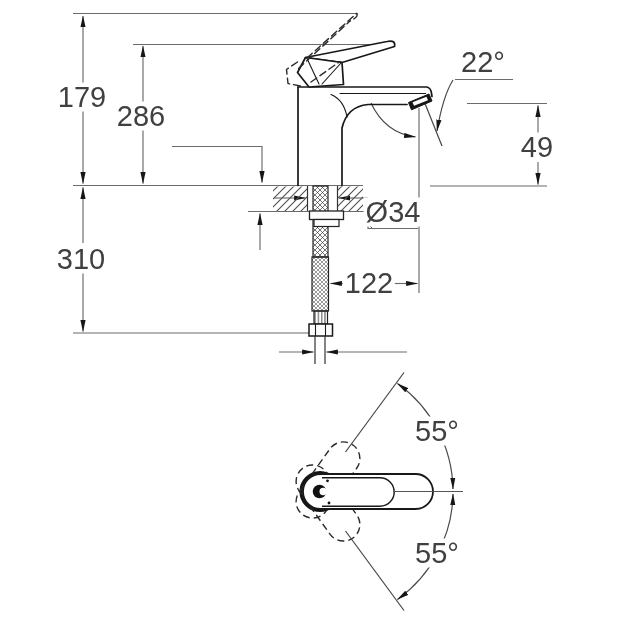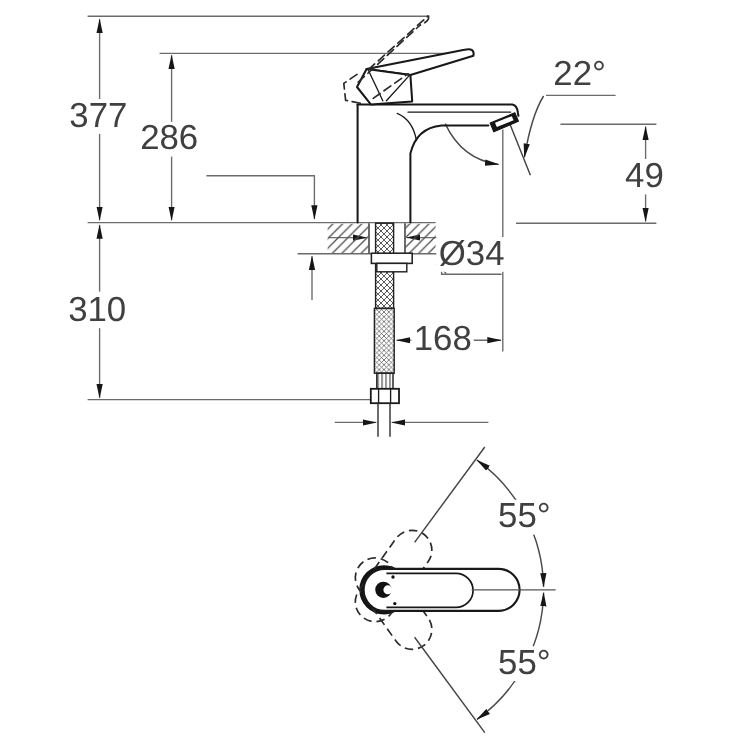--- a/index.html
+++ b/index.html
@@ -153,24 +153,24 @@
       <path d="M345.5,531 L404,610.5"></path>
     </g>
 
     <g stroke="#4a4a4a" stroke-width="1.2" fill="none">
       <path d="M397.5,383.5 A133,133 0 0 1 453,489" marker-start="url(#arr)" marker-end="url(#arr)"></path>
       <path d="M453,494 A133,133 0 0 1 397.5,599.5" marker-start="url(#arr)" marker-end="url(#arr)"></path>
     </g>
   </g>
 </svg>
 
-<div class="lbl" style="left:82px;top:97px">377</div>
+<div class="lbl" style="left:82px;top:97px">179</div>
 <div class="lbl" style="left:141px;top:116px">286</div>
 <div class="lbl" style="left:81px;top:259px">310</div>
 <div class="lbl" style="left:537px;top:147px">49</div>
 <div class="lbl" style="left:483px;top:62px">22°</div>
 <div class="lbl" style="left:393px;top:212px">Ø34</div>
-<div class="lbl" style="left:369px;top:283px">168</div>
+<div class="lbl" style="left:369px;top:283px">122</div>
 <div class="lbl" style="left:437px;top:431px">55°</div>
 <div class="lbl" style="left:437px;top:553px">55°</div>
 
 
 </div>
 
 </body></html>

